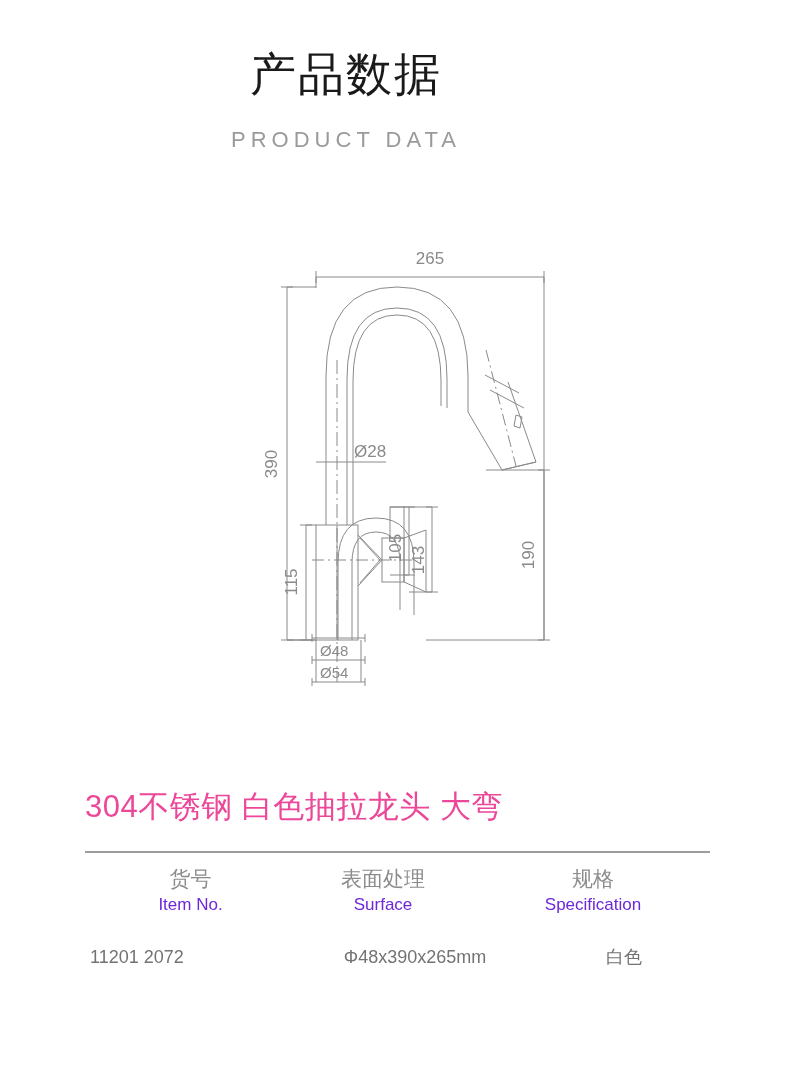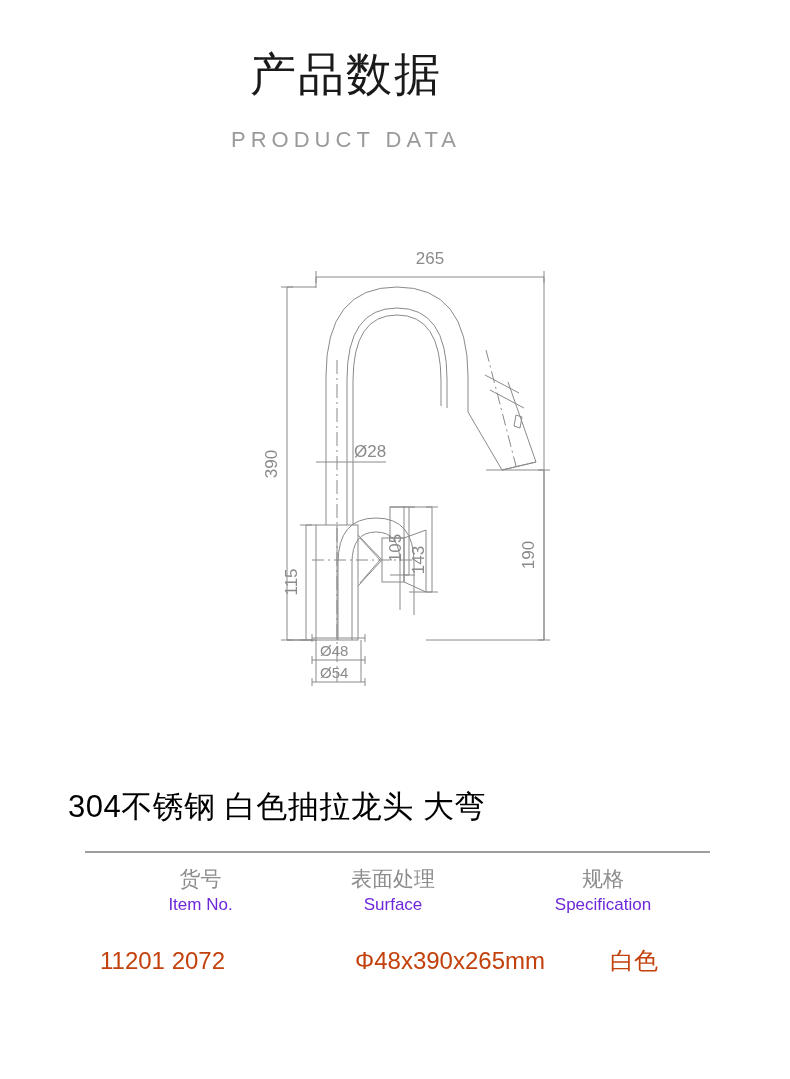--- a/index.html
+++ b/index.html
@@ -63,45 +63,45 @@
   .dim-text-sm {
     font-family: "Liberation Sans", "DejaVu Sans", sans-serif;
     font-size: 15px;
     fill: #8a8a8a;
   }
 
   
   #product-name {
     position: absolute;
     top: 788px;
-    left: 68px;
+    left: 85px;
     width: 640px;
     font-size: 31px;
     font-weight: 400;
-    color: #000000;
+    color: #ec4899;
     letter-spacing: 0.5px;
     line-height: 1.2;
     white-space: nowrap;
   }
 
   
   #divider {
     position: absolute;
     top: 851px;
     left: 85px;
     width: 625px;
     height: 2px;
     background: #9d9d9d;
   }
 
   
   #spec-table {
     position: absolute;
     top: 866px;
-    left: 98px;
+    left: 88px;
     width: 625px;
   }
   #spec-head {
     display: flex;
     width: 100%;
   }
   .spec-col-head {
     flex: 1 1 0;
     text-align: center;
   }
@@ -120,31 +120,31 @@
     line-height: 1.35;
     padding-top: 2px;
   }
 
   #spec-row {
     display: flex;
     width: 100%;
     padding-top: 29px;
   }
   .spec-cell {
-    font-size: 24px;
-    color: #c2410c;
+    font-size: 18px;
+    color: #737373;
     line-height: 1.25;
     text-align: center;
   }
   .spec-cell.col-item {
     flex: 0 0 205px;
     text-align: left;
     padding-left: 2px;
   }
-  .spec-cell.col-spec { flex: 0 0 240px; text-align: right; }
+  .spec-cell.col-spec { flex: 0 0 240px; }
   .spec-cell.col-surf { flex: 1 1 auto; text-align: center; }
 </style>
 </head>
 <body>
 
 <div id="header">
   <h1 id="title-cn">产品数据</h1>
   <div id="title-en">PRODUCT DATA</div>
 </div>
 

